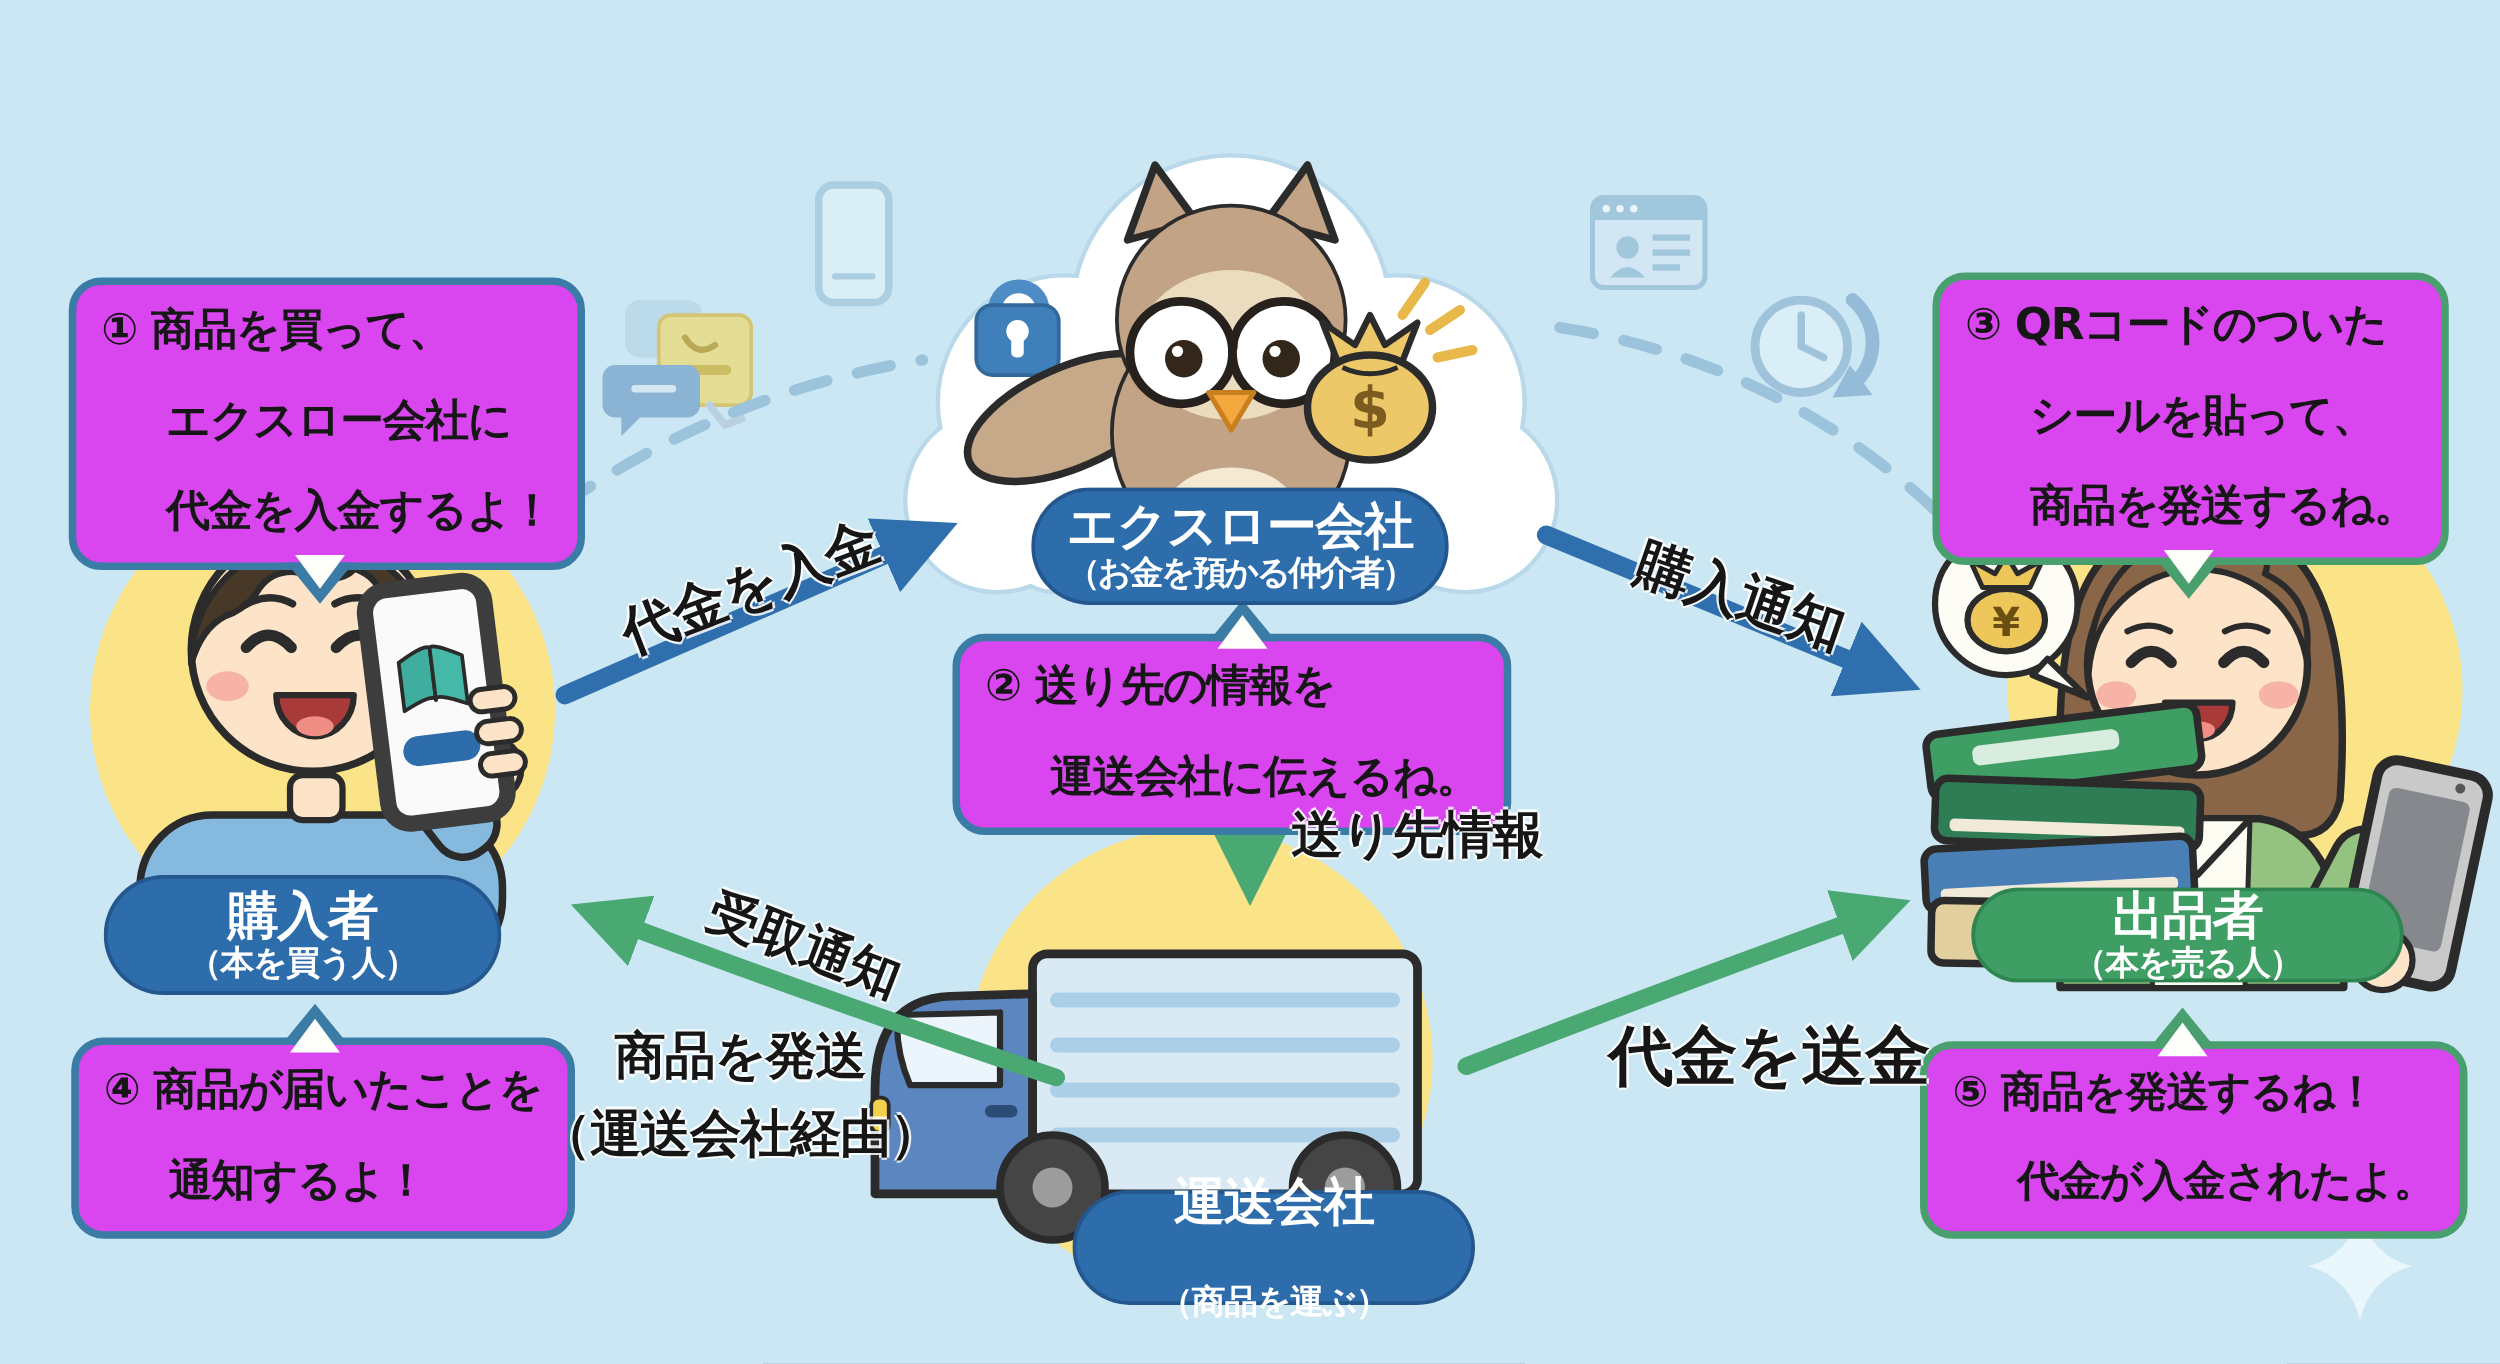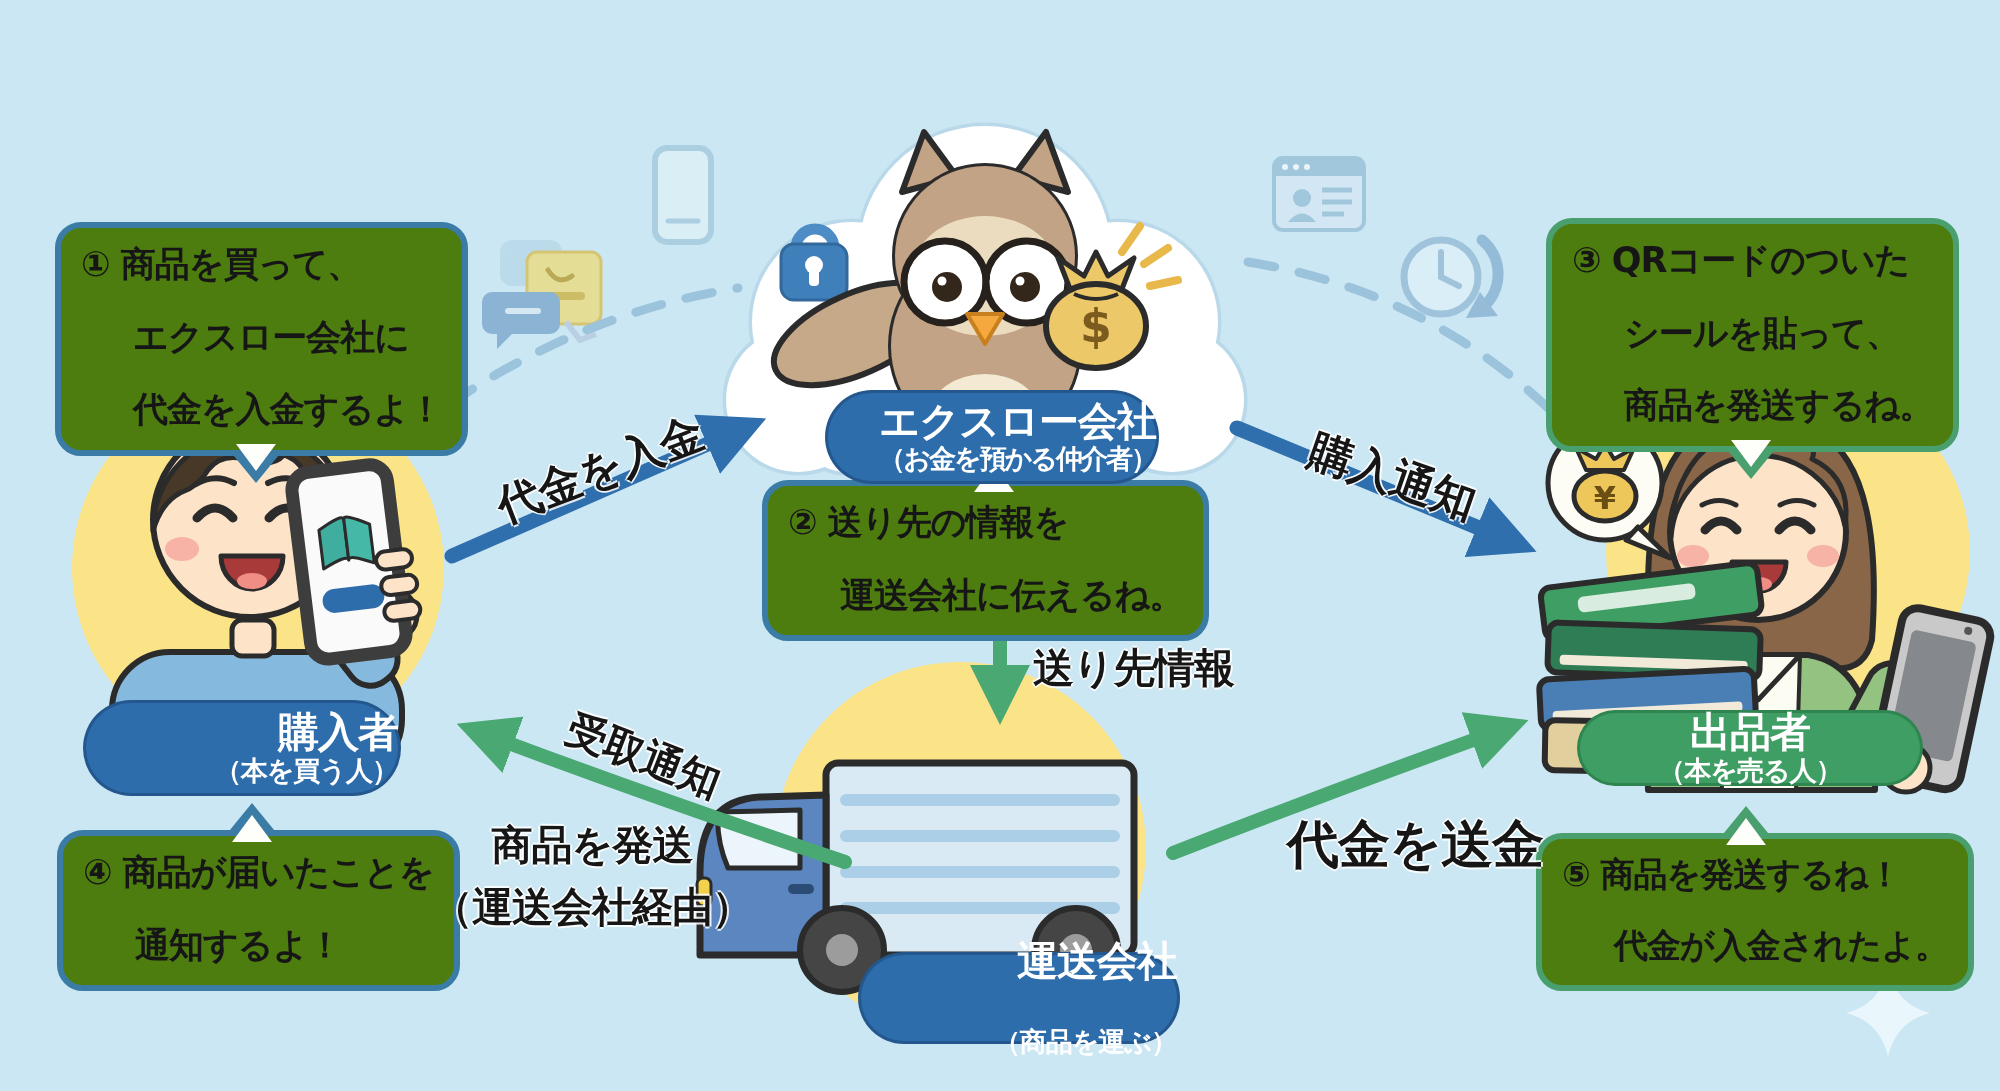--- a/index.html
+++ b/index.html
@@ -10,40 +10,40 @@
     font-family:"DejaVu Sans","Liberation Sans",sans-serif;
     color:var(--text,#161616);
   }
   svg.scene{position:absolute;left:0;top:0;}
   
   .title{position:absolute;left:0;right:0;top:18px;text-align:center;font-weight:800;white-space:nowrap;}
   .title .main{font-size:57px;letter-spacing:-1px;}
   .title .note{font-size:46px;letter-spacing:-2px;}
   
   .bubble{
-    position:absolute;background:#4d7c0f;border:6px solid var(--bc);
+    position:absolute;background:#d946ef;border:6px solid var(--bc);
     border-radius:26px;padding:10px 20px 14px;font-size:35px;font-weight:800;
     line-height:1.5;letter-spacing:-1px;white-space:nowrap;
   }
   .bubble.blue{--bc:var(--bubble_blue,#3a7ca6);}
   .bubble.green{--bc:var(--bubble_green,#4a9f6e);}
   .bubble .line{display:block;}
   .bubble .line + .line{padding-left:52px;margin-top:20px;}
   .bubble::before,.bubble::after{content:"";position:absolute;left:var(--tx);transform:translateX(-50%);
     width:0;height:0;border-style:solid;}
   .bubble.tail-b::before{bottom:-33px;border-width:33px 27px 0 27px;border-color:var(--bc) transparent transparent transparent;}
   .bubble.tail-b::after{bottom:-21px;border-width:27px 20px 0 20px;border-color:#fefefa transparent transparent transparent;}
   .bubble.tail-t::before{top:-33px;border-width:0 27px 33px 27px;border-color:transparent transparent var(--bc) transparent;}
   .bubble.tail-t::after{top:-21px;border-width:0 20px 27px 20px;border-color:transparent transparent #fefefa transparent;}
   
   .pill{position:absolute;display:flex;flex-direction:column;align-items:center;justify-content:center;
     border-radius:52px;color:#fff;text-align:center;font-weight:800;letter-spacing:-1px;}
   .pill .pname{font-size:41px;line-height:1.1;}
   .pill .prole{font-size:27px;line-height:1.15;}
-  .pill.blue{background:var(--accent_blue,#2e6dab);border:3px solid rgba(15,45,85,.35);align-items:flex-end;}
+  .pill.blue{background:var(--accent_blue,#2e6dab);border:3px solid rgba(15,45,85,.35);}
   .pill.green{background:var(--accent_green,#3f9e63);border:3px solid rgba(15,85,45,.35);}
   
   .flow-label{position:absolute;font-weight:800;white-space:nowrap;letter-spacing:-1px;
     text-shadow:2px 0 0 rgba(255,255,255,.85),-2px 0 0 rgba(255,255,255,.85),0 2px 0 rgba(255,255,255,.85),0 -2px 0 rgba(255,255,255,.85);}
   .flow-label .line{display:block;text-align:center;}
   
   .halo{fill:var(--halo,#fbe388);}
   .dash{fill:none;stroke:var(--dash,#9cc3dc);stroke-width:9;stroke-dasharray:27 25;stroke-linecap:round;}
   .arrow{fill:none;stroke-linecap:round;}
   .arrow.blue{stroke:var(--arrow_blue,#2f6fad);stroke-width:15;}
@@ -274,21 +274,21 @@
     <path class="arrow green" d="M 1173 853 Q 1340 788 1490 734" marker-end="url(#mG)"></path>
   </svg>
 
 
   <div class="bubble blue tail-b" style="left:55px;top:222px;--tx:195px;">
     <span class="line">① 商品を買って、</span>
     <span class="line">エクスロー会社に</span>
     <span class="line">代金を入金するよ！</span>
   </div>
 
-  <div class="bubble blue tail-t" style="left:762px;top:480px;--tx:226px;">
+  <div class="bubble blue tail-t" style="left:762px;top:507px;--tx:226px;">
     <span class="line">② 送り先の情報を</span>
     <span class="line">運送会社に伝えるね。</span>
   </div>
 
   <div class="bubble green tail-b" style="left:1546px;top:218px;--tx:199px;">
     <span class="line">③ QRコードのついた</span>
     <span class="line">シールを貼って、</span>
     <span class="line">商品を発送するね。</span>
   </div>
 

